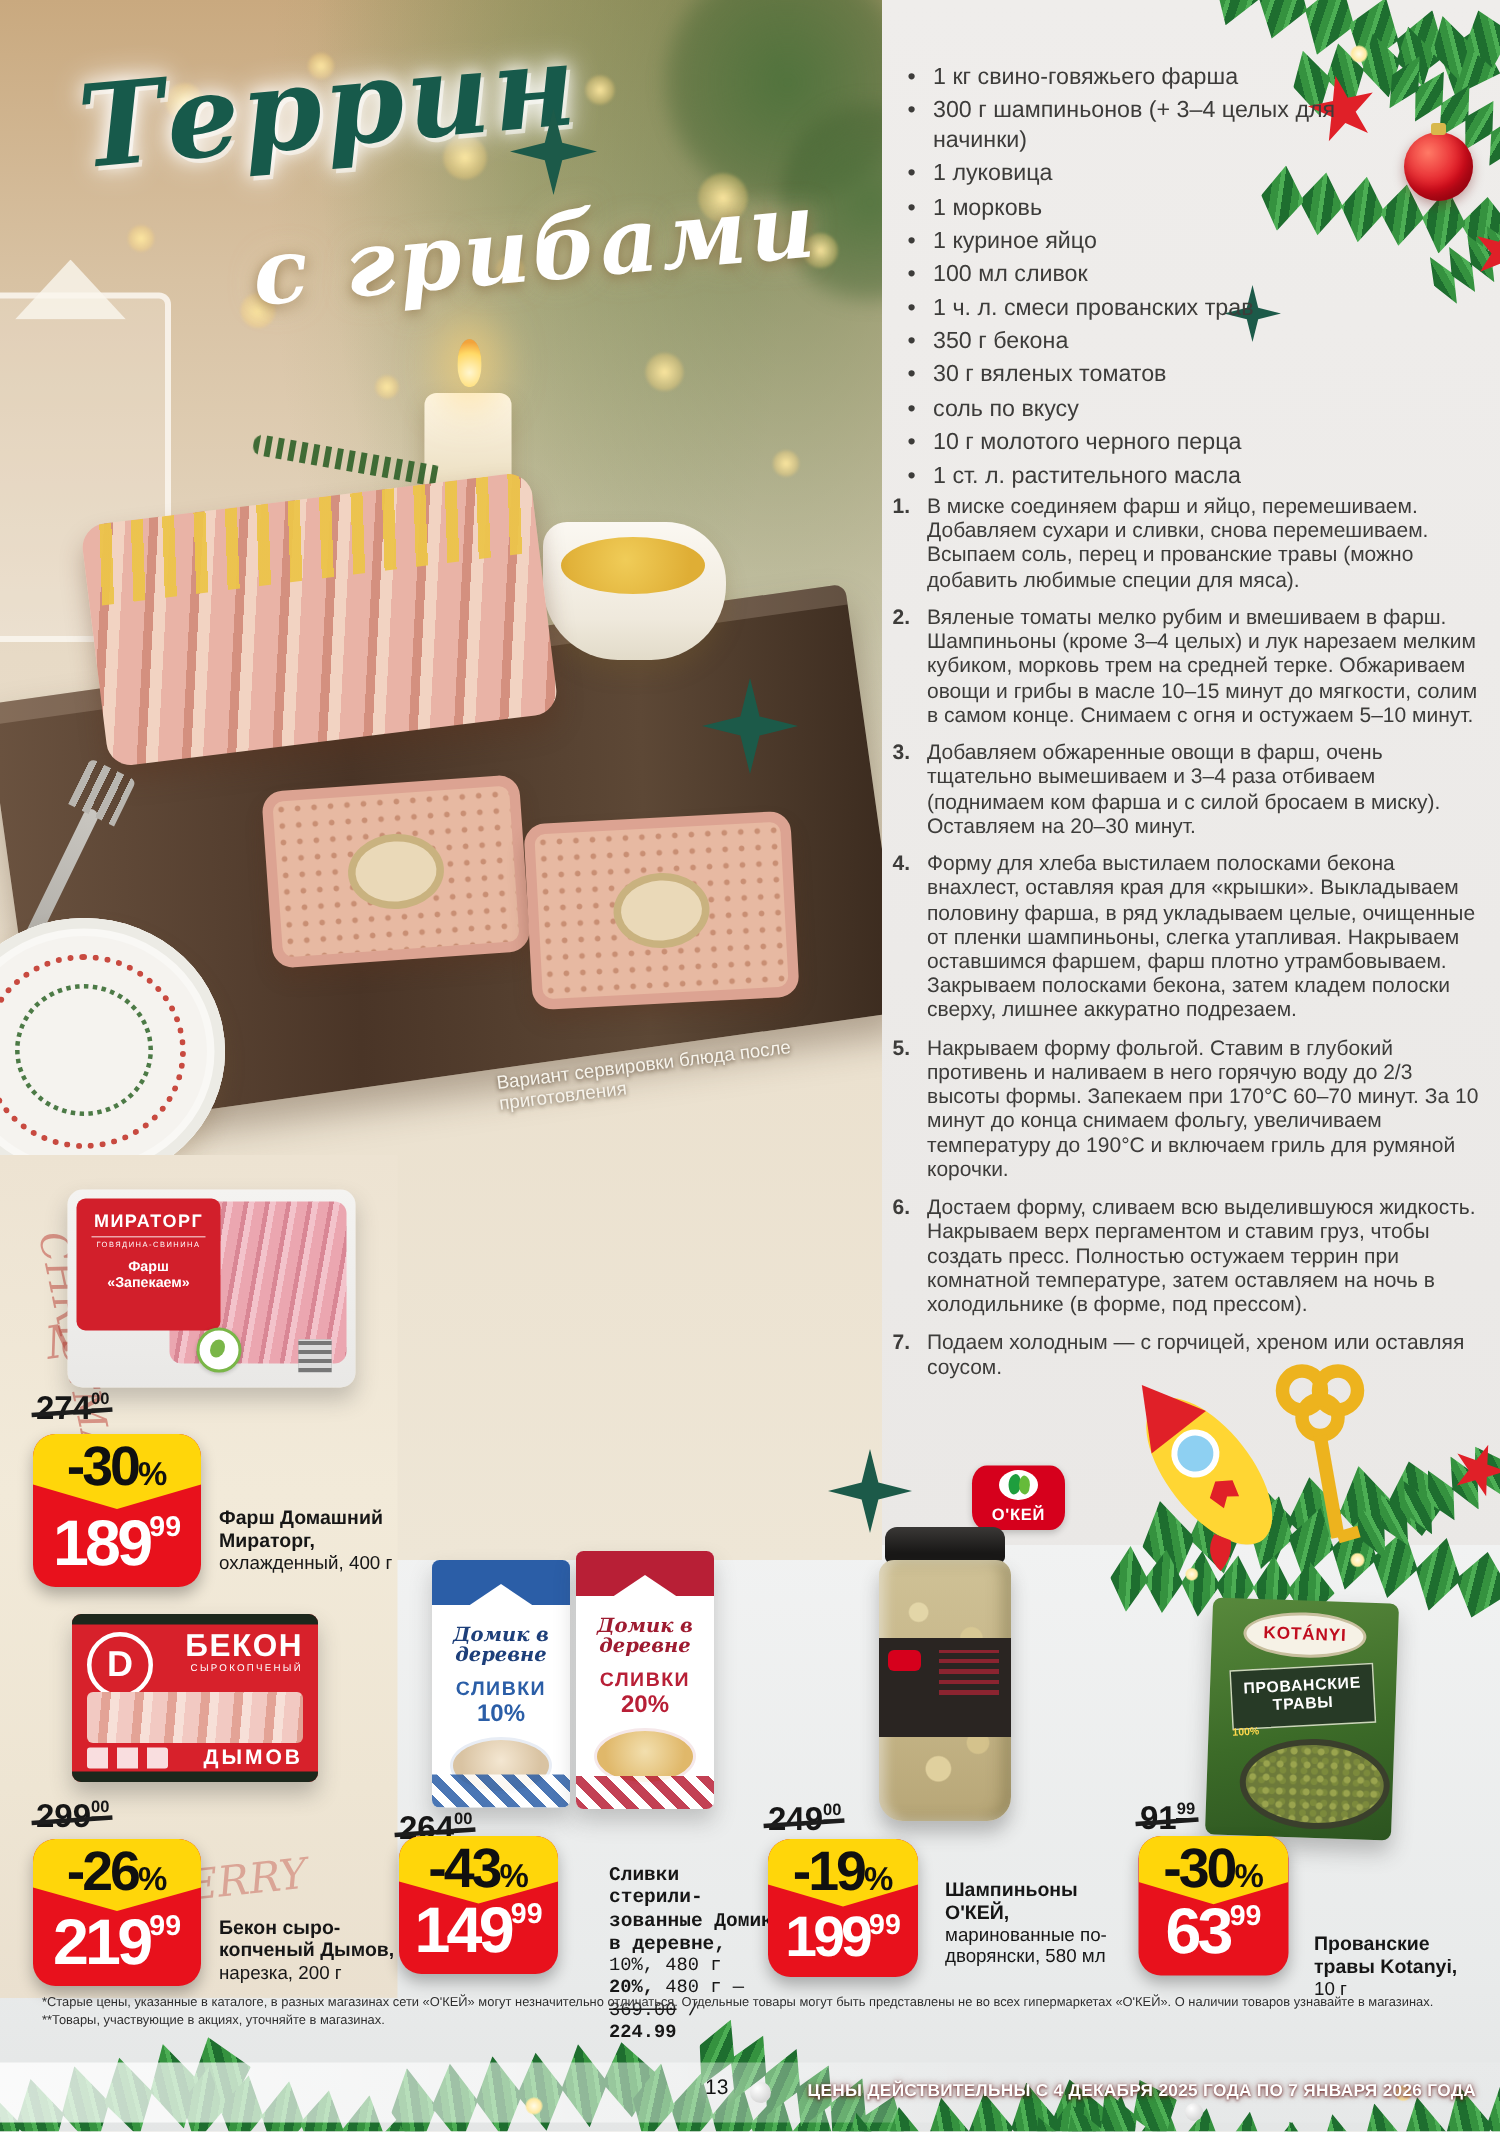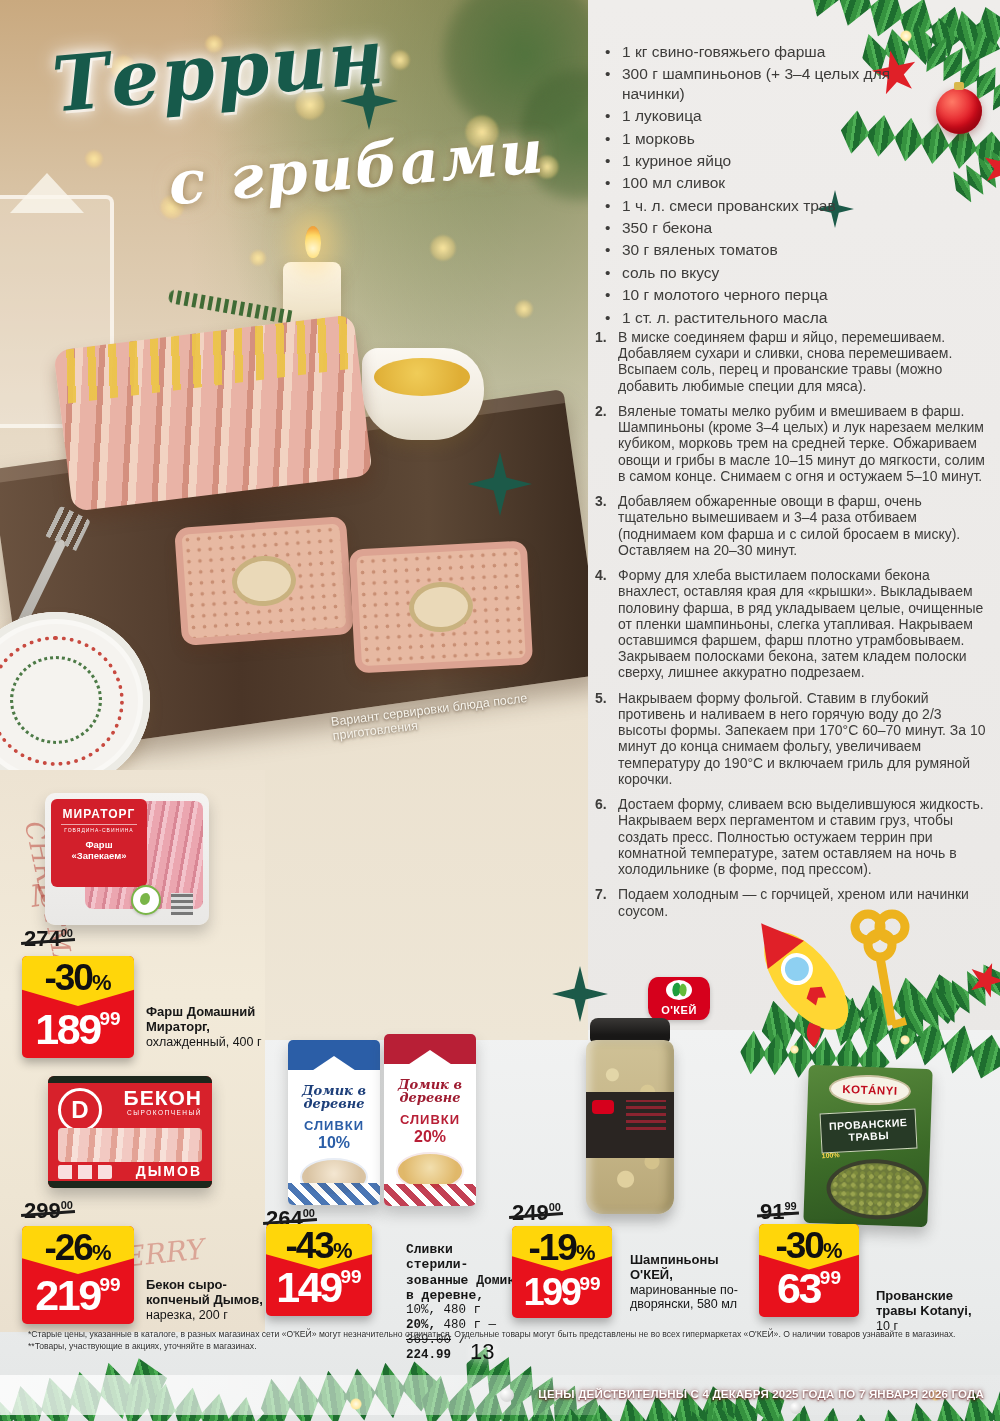--- a/index.html
+++ b/index.html
@@ -94,37 +94,37 @@
   .ingredients li:before{content:"•";position:absolute;left:7px;top:0;color:#3d3c3a;}
   .steps{position:absolute;left:595px;top:329px;width:392px;color:#3d3c3a;font-size:14px;line-height:1.16;z-index:4;}
   .step{display:flex;margin-bottom:9px;}
   .step-num{flex:none;width:23px;font-weight:bold;}
   .step-text{flex:1;}
   
   .old-price{position:absolute;font-weight:bold;color:#161616;font-size:22px;z-index:6;letter-spacing:0;}
   .old-price .cents{font-size:11px;vertical-align:top;position:relative;top:1px;border-bottom:2px solid #161616;}
   .old-price:after{content:"";position:absolute;left:-3px;right:-2px;top:52%;height:2.6px;background:#1d1d1d;
                    transform:rotate(-4deg);}
-  .badge{position:absolute;border-radius:5px;background:#e8111c;overflow:hidden;z-index:6;
+  .badge{position:absolute;border-radius:15px;background:#e8111c;overflow:hidden;z-index:6;
          box-shadow:0 5px 10px rgba(0,0,0,.28);}
   .badge-yellow{position:absolute;inset:0;background:#ffd60a;
          clip-path:polygon(0 0,100% 0,100% 33%,50% 49%,0 33%);}
   .disc{position:absolute;top:3px;width:100%;text-align:center;font-weight:bold;color:#101010;line-height:1;}
   .disc .num{font-size:37px;letter-spacing:-2px;}
   .disc .pct{font-size:22px;}
   .bprice{position:absolute;bottom:7px;width:100%;text-align:center;color:#fff;font-weight:bold;line-height:1;}
   .bprice .num{font-size:43px;letter-spacing:-2.5px;}
   .bprice .cents{font-size:19px;vertical-align:top;position:relative;top:1px;letter-spacing:0;}
   .desc{position:absolute;color:#161616;font-size:12.5px;line-height:1.18;z-index:6;}
   .desc .b{display:block;font-weight:bold;font-size:13px;}
   .desc .r{display:block;}
   .desc s{text-decoration:line-through;}
   
   .pkg{position:absolute;z-index:5;}
-  .pkg-farsh{width:164px;height:132px;border-radius:10px;background:linear-gradient(180deg,#f4f3f1,#e9e8e6);
+  .pkg-farsh{width:192px;height:132px;border-radius:10px;background:linear-gradient(180deg,#f4f3f1,#e9e8e6);
              box-shadow:0 8px 14px rgba(60,60,60,.25);overflow:hidden;}
   .farsh-meat{position:absolute;right:6px;top:8px;width:118px;height:108px;border-radius:8px;
              background:repeating-linear-gradient(100deg,#eba6b0 0 7px,#d98795 7px 10px,#f3c3cb 10px 14px);}
   .farsh-label{position:absolute;left:6px;top:6px;width:96px;height:88px;border-radius:6px;background:#d21f2b;
              color:#fff;text-align:center;padding-top:8px;box-sizing:border-box;}
   .farsh-brand{font-size:12px;font-weight:bold;letter-spacing:1px;}
   .farsh-sub{font-size:5px;letter-spacing:1px;border-top:1px solid rgba(255,255,255,.6);margin:3px 10px 6px;padding-top:2px;}
   .farsh-l1,.farsh-l2{font-size:9.5px;font-weight:bold;}
   .farsh-sticker{position:absolute;left:86px;top:92px;width:26px;height:26px;border-radius:50%;background:#fff;
              border:2px solid #7ab648;box-shadow:0 1px 3px rgba(0,0,0,.2);}
@@ -205,21 +205,21 @@
         background-size:9px 9px,7px 7px;border:4px solid #3a3f2c;}
   .kot-note{position:absolute;left:16px;top:86px;color:#ffd84d;font-size:7px;font-weight:bold;transform:rotate(-5deg);}
   
   .toy-svg{position:absolute;z-index:3;}
   
   .fineprint{position:absolute;left:28px;top:1329px;width:945px;font-size:8.6px;color:#2e2e2e;line-height:1.35;
         z-index:8;text-shadow:0 0 3px rgba(255,255,255,.9);}
   .footer-band{position:absolute;left:0;top:1375px;width:1000px;height:40px;z-index:7;
         background:linear-gradient(90deg,rgba(255,255,255,.8),rgba(255,255,255,.5) 40%,rgba(255,255,255,.08) 68%);}
   .url{position:absolute;left:30px;top:1447px;font-size:19px;font-weight:bold;color:#111;z-index:9;}
-  .pagenum{position:absolute;left:470px;top:1339px;font-size:22px;color:#111;z-index:9;
+  .pagenum{position:absolute;left:470px;top:1383px;font-size:14px;color:#111;z-index:9;
         text-shadow:0 0 8px #fff,0 0 14px #fff;}
   .validity{position:absolute;right:16px;top:1388px;font-size:11.5px;font-weight:bold;color:#fff;z-index:9;
         letter-spacing:.2px;text-shadow:0 1px 2px rgba(90,10,10,.9),0 0 5px rgba(90,10,10,.6);}
 </style>
 </head>
 <body>
 
 <div class="page">
   <div class="right-bg"></div>
   <div class="bottom-bg"></div>
@@ -323,21 +323,21 @@
     <div class="step">
       <span class="step-num">5.</span>
       <span class="step-text">Накрываем форму фольгой. Ставим в глубокий противень и наливаем в него горячую воду до 2/3 высоты формы. Запекаем при 170°С 60–70 минут. За 10 минут до конца снимаем фольгу, увеличиваем температуру до 190°С и включаем гриль для румяной корочки.</span>
     </div>
     <div class="step">
       <span class="step-num">6.</span>
       <span class="step-text">Достаем форму, сливаем всю выделившуюся жидкость. Накрываем верх пергаментом и ставим груз, чтобы создать пресс. Полностью остужаем террин при комнатной температуре, затем оставляем на ночь в холодильнике (в форме, под прессом).</span>
     </div>
     <div class="step">
       <span class="step-num">7.</span>
-      <span class="step-text">Подаем холодным — с горчицей, хреном или начинки соусом.</span>
+      <span class="step-text">Подаем холодным — с горчицей, хреном или оставляя соусом.</span>
     </div>
   </div>
 
   <svg class="toy-svg" style="left:735px;top:898px;" width="130" height="150" viewBox="0 0 130 150">
     <g transform="rotate(-38 65 75)">
       <ellipse cx="65" cy="85" rx="28" ry="58" fill="#ffd633"></ellipse>
       <path d="M65 12 L88 52 L42 52 Z" fill="#e02028"></path>
       <circle cx="65" cy="70" r="14" fill="#8ed0f2" stroke="#fff" stroke-width="4"></circle>
       <path d="M65 96 l6 4 -2 7 -4 -3 -4 3 -2 -7 Z" fill="#e02028" transform="scale(1.6) translate(-25 -38)"></path>
       <path d="M42 120 q-14 6 -12 22 q12 -2 18 -12 Z" fill="#e02028"></path>

